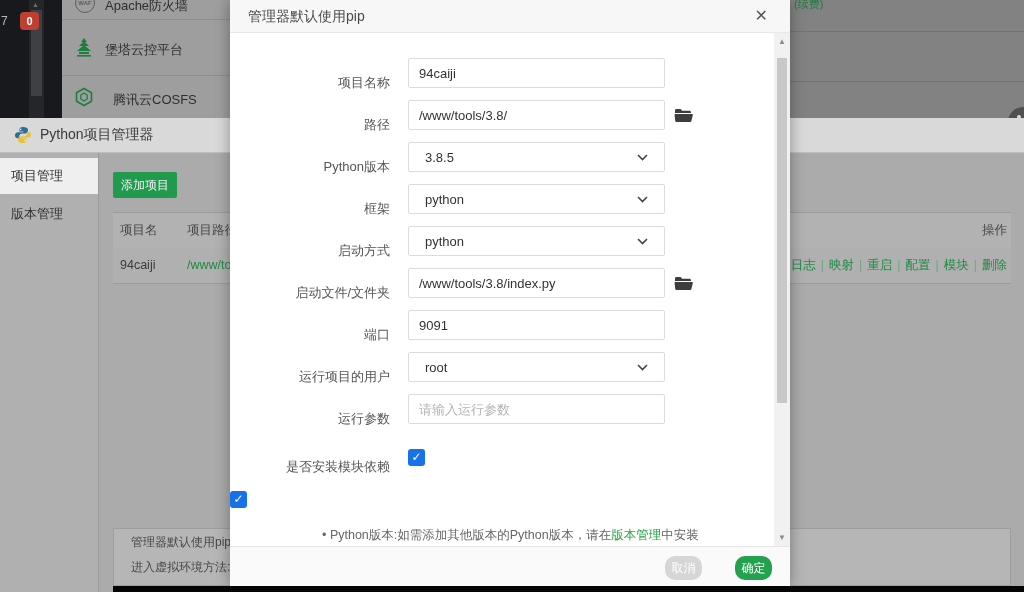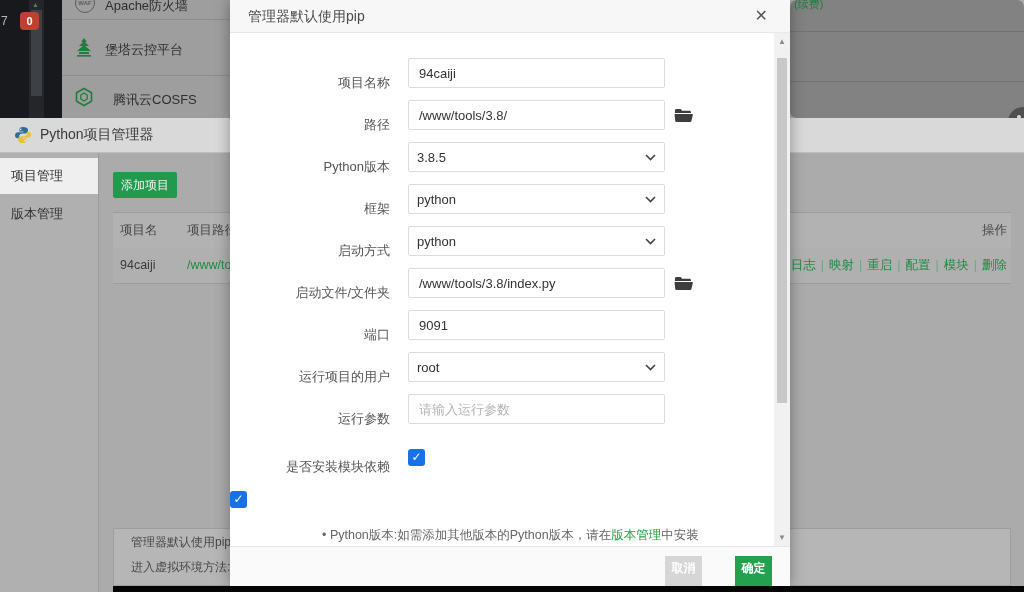--- a/index.html
+++ b/index.html
@@ -17,21 +17,21 @@
     border-radius:4px;color:#fff;font-size:11px;font-weight:bold;line-height:18px;text-align:center;}
 
   
   .menu-panel{left:62px;top:0;width:168px;height:118px;background:#9e9e9e;overflow:hidden;}
   .menu-div{left:0;width:168px;height:1px;background:#8d8d8d;}
   .menu-label{font-size:13px;color:#2e2e2e;white-space:nowrap;}
   .waf-circle{width:18px;height:18px;border:1.5px solid #5c5c5c;border-radius:50%;
     color:#5c5c5c;font-size:6px;font-weight:bold;text-align:center;line-height:18px;}
 
   
-  .top-right{left:790px;top:0;width:234px;height:118px;background:#828282;overflow:hidden;border-radius:7px;}
+  .top-right{left:790px;top:0;width:234px;height:118px;background:#828282;overflow:hidden;}
   .tr-div{left:0;width:234px;height:1px;background:#737373;}
   .renew-link{font-size:11px;color:#1e7e3e;}
   .fab{left:1008px;top:107px;width:30px;height:30px;border-radius:50%;background:#4f4f4f;}
   .fab-dot{width:4px;height:4px;border-radius:50%;background:#d9d9d9;}
 
   
   .win-header{left:0;top:118px;width:1024px;height:34px;background:#d9d9d9;
     border-bottom:1px solid #bfbfbf;display:flex;align-items:center;}
   .win-title{font-size:14px;color:#393939;margin-left:8px;}
   .menu-col{left:0;top:153px;width:98px;height:439px;background:#b0b0b0;border-right:1px solid #9b9b9b;}
@@ -58,32 +58,32 @@
   .modal-title{position:absolute;left:18px;top:8px;font-size:14px;color:#4a4a4a;}
   .modal-close{position:absolute;right:22px;top:6px;font-size:16px;color:#555;cursor:pointer;}
   .modal-body{position:absolute;left:0;top:33px;width:544px;height:513px;overflow:hidden;
     padding-top:25px;box-sizing:border-box;}
   .m-row{display:flex;align-items:center;height:30px;margin-bottom:12px;}
   .m-label{width:160px;text-align:right;margin-right:18px;font-size:13px;color:#555;flex:none;margin-top:20px;}
   .m-input{width:257px;height:30px;border:1px solid #dcdcdc;border-radius:2px;box-sizing:border-box;
     padding:0 10px;font-size:13px;color:#333;font-family:inherit;outline:none;background:#fff;flex:none;}
   .m-input::placeholder{color:#b5b5b5;}
   .m-select{width:257px;height:30px;border:1px solid #dcdcdc;border-radius:2px;box-sizing:border-box;
-    display:flex;align-items:center;justify-content:space-between;padding:0 8px;flex:none;cursor:pointer;}
+    display:flex;align-items:center;justify-content:space-between;padding:0 16px;flex:none;cursor:pointer;}
   .m-select span{font-size:13px;color:#333;}
   .folder-btn{margin-left:9px;cursor:pointer;display:flex;align-items:center;}
   .row-check{display:flex;align-items:center;height:18px;margin:24px 0 0 0;}
   .checkbox{width:17px;height:17px;background:#1772e8;border-radius:3px;color:#fff;
     font-size:12px;font-weight:bold;text-align:center;line-height:17px;cursor:pointer;flex:none;}
   .m-note{margin-top:19px;padding-left:92px;font-size:12.5px;color:#666;}
   .note-link{color:#27a343;}
   .modal-footer{position:absolute;left:0;top:546px;width:560px;height:40px;background:#fafafa;
     border-top:1px solid #e6e6e6;box-sizing:border-box;}
-  .btn{position:absolute;top:9px;height:35px;line-height:24px;border-radius:0;
-    font-size:12px;color:#fff;text-align:center;cursor:pointer;font-weight:bold;}
+  .btn{position:absolute;top:9px;height:24px;line-height:24px;border-radius:10px;
+    font-size:12px;color:#fff;text-align:center;cursor:pointer;}
   .btn-cancel{right:88px;width:37px;background:#d6d6d6;}
   .btn-ok{right:18px;width:37px;background:#23a14e;}
   .m-scroll{position:absolute;right:0;top:33px;width:16px;height:513px;background:#f1f1f1;}
   .m-scroll .arr{position:absolute;left:0;width:16px;text-align:center;font-size:8px;color:#8a8a8a;}
   .m-thumb{position:absolute;left:3px;top:25px;width:10px;height:345px;background:#c8c8c8;}
 </style>
 </head>
 <body>
 
 <div class="stage">

